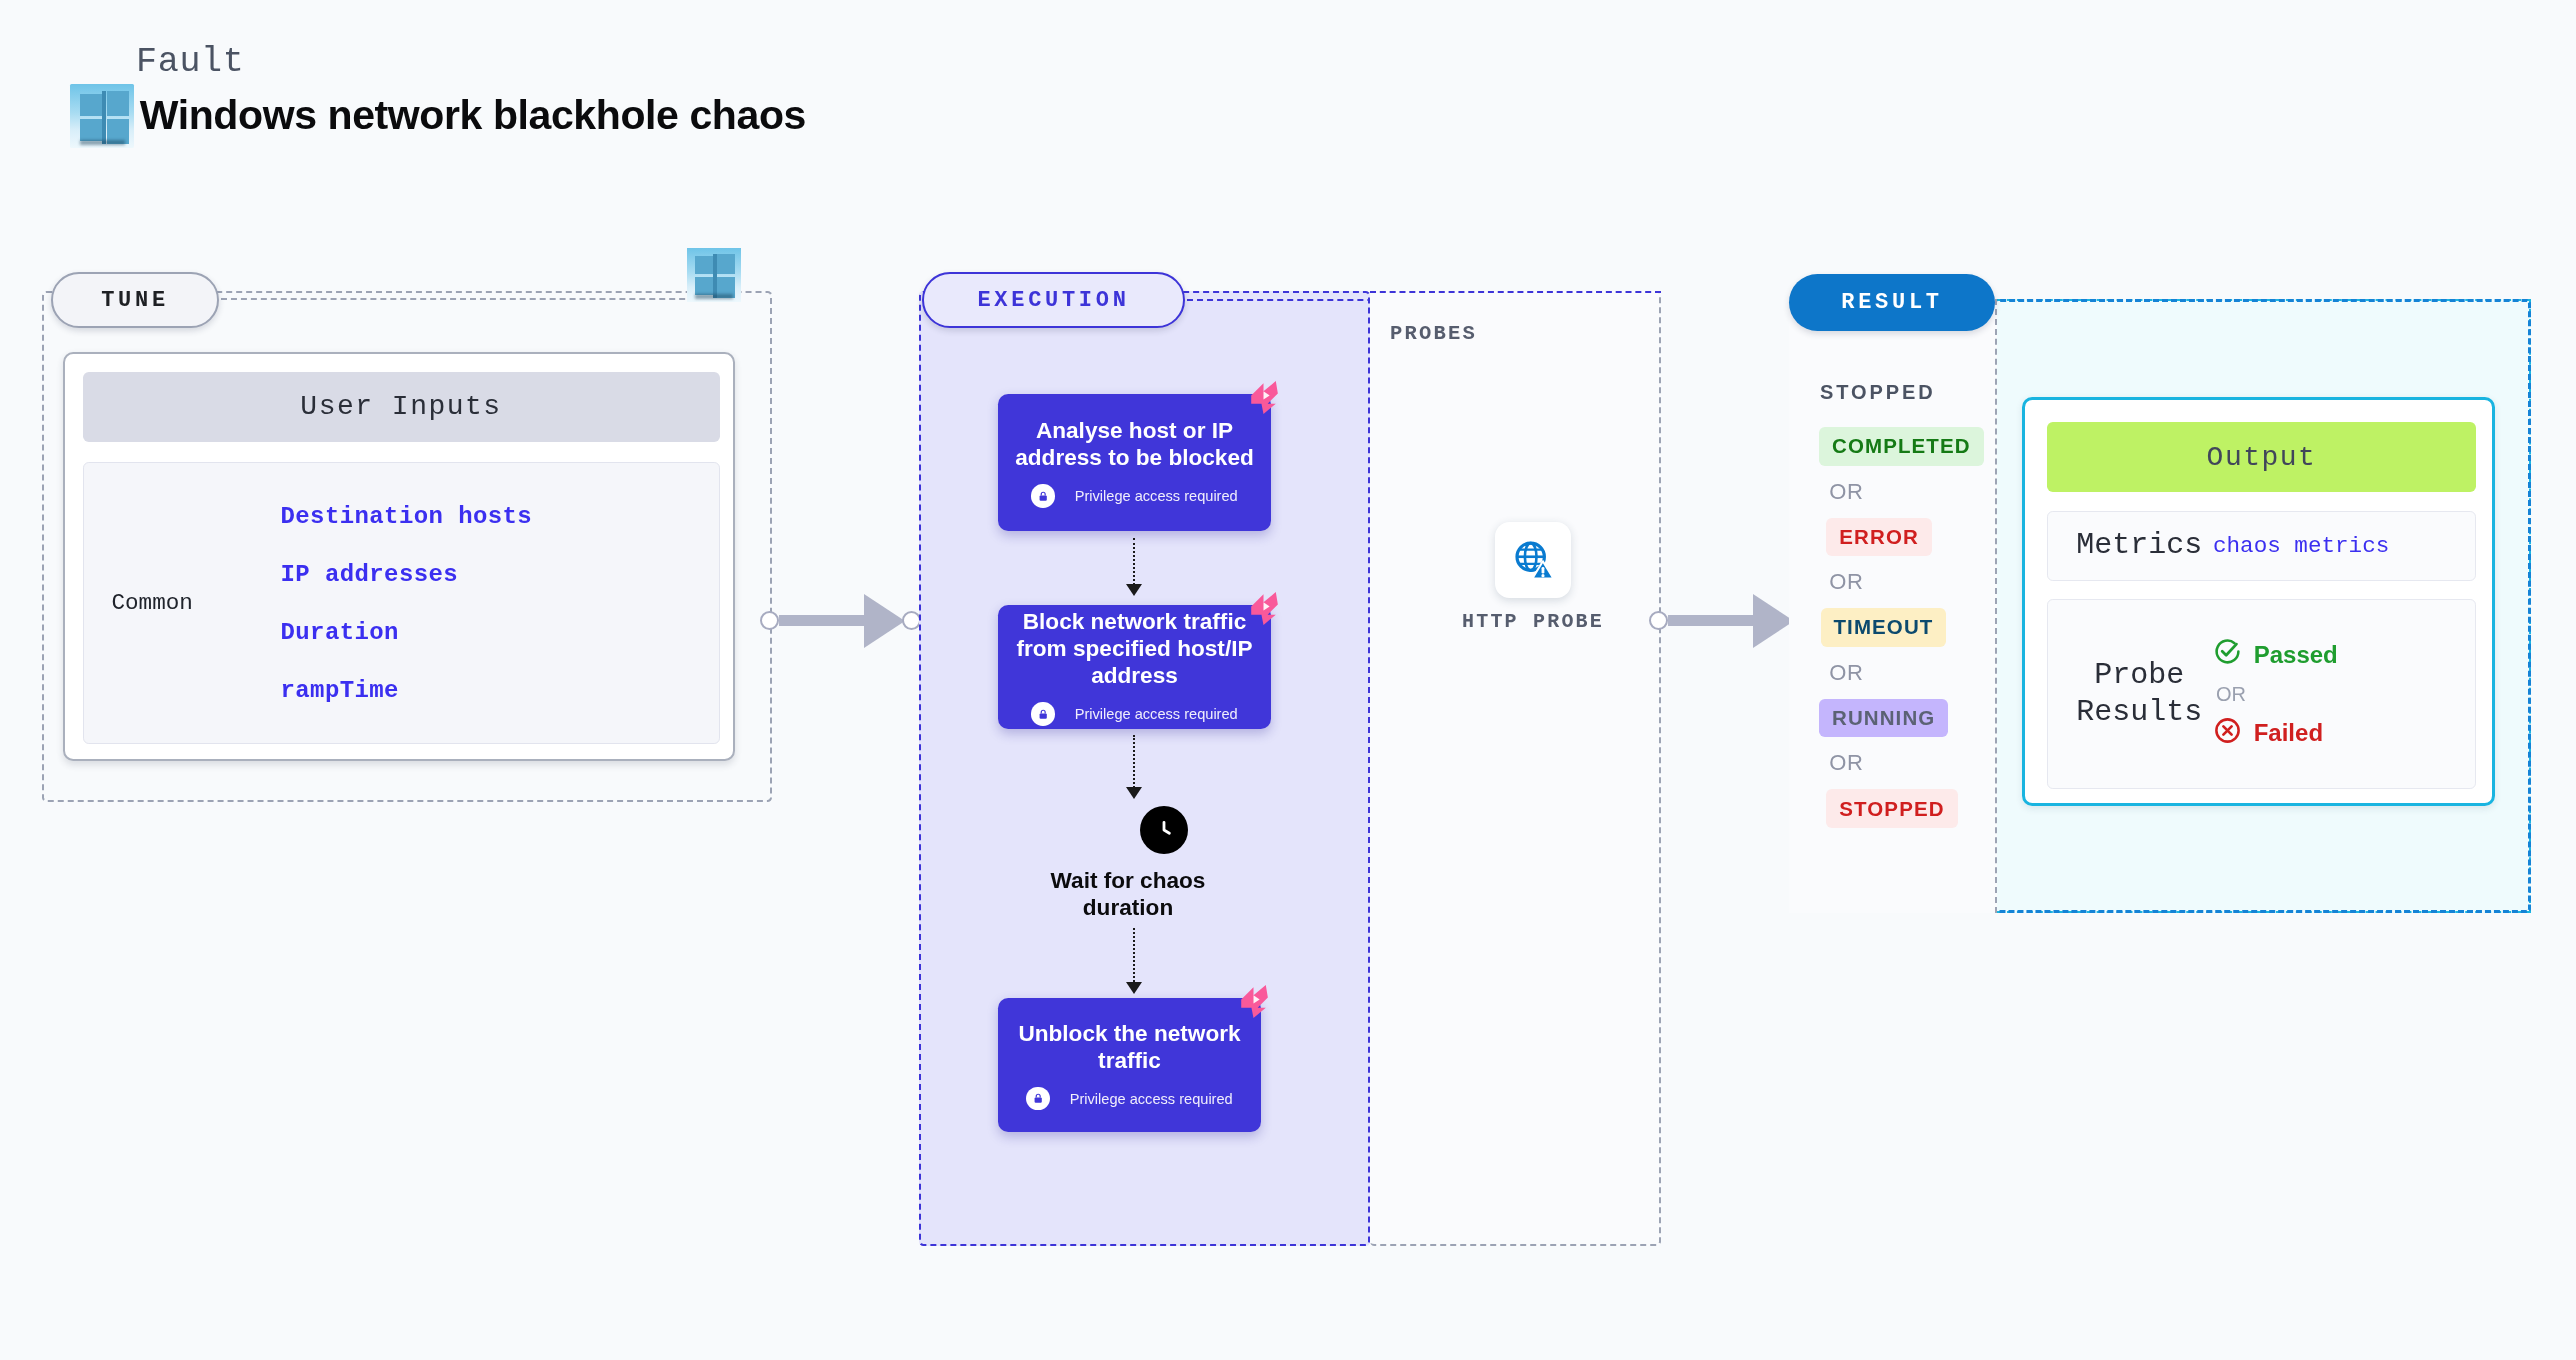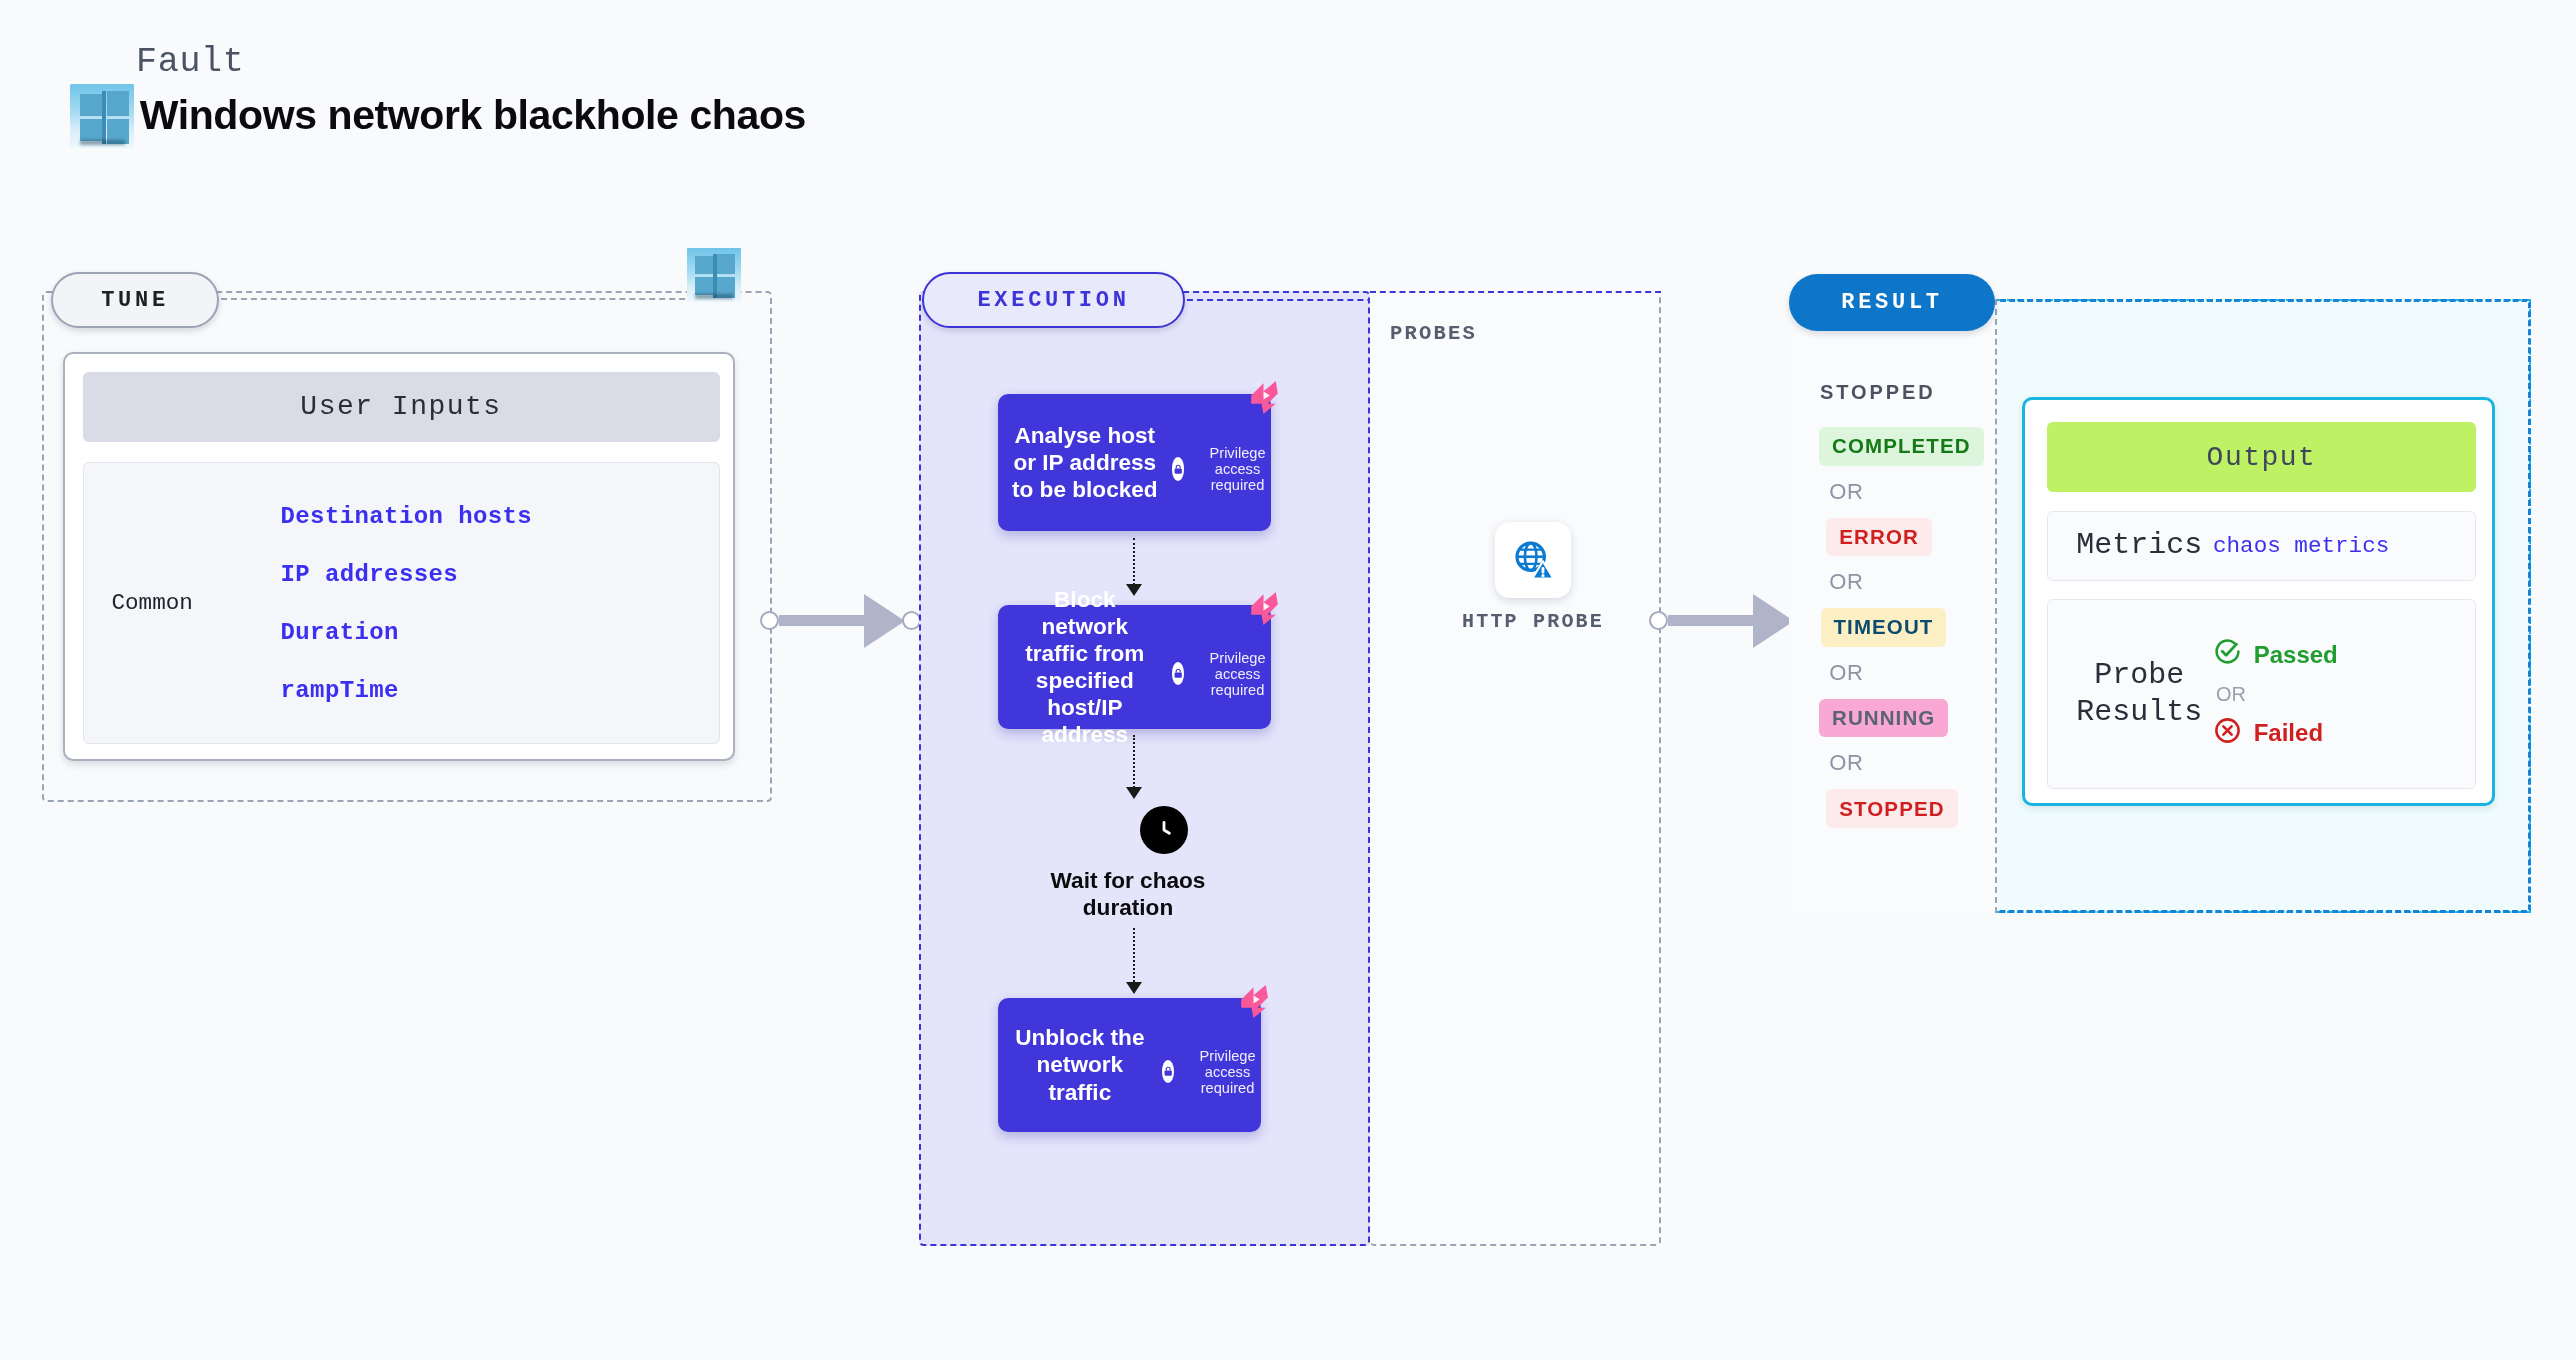--- a/index.html
+++ b/index.html
@@ -211,21 +211,21 @@
   .probe-or {
     font-size: 20px; color: #9aa0af; margin: 10.2px 0 10.2px 2.9px;
     font-family: "Liberation Sans", sans-serif;
   }
 
   
   .flowbox {
     position: absolute; background: #4036d9; border-radius: 10.2px;
     color: #fff; text-align: center;
     box-shadow: 0 4.4px 10.2px rgba(40,30,150,.25);
-    display: flex; flex-direction: row; align-items: center; justify-content: center;
+    display: flex; flex-direction: column; align-items: center; justify-content: center;
   }
   .flowbox .ftext {
     font-size: 22.6px; font-weight: bold; line-height: 1.2; padding: 0 13px;
   }
   .priv-row {
     display: flex; align-items: center; gap: 20px; margin-top: 13px;
   }
   .priv-text { font-size: 14.6px; font-weight: normal; color: #f0eefc; }
   .lock-circle {
     width: 23.4px; height: 23.4px; border-radius: 50%; background: #fff;
@@ -441,21 +441,21 @@
     <div class="status-or">OR</div>
     <div class="status-row indent1">
       <span class="status-badge" id="sb1" style="background: rgb(253, 234, 234); color: rgb(208, 31, 31);">ERROR</span>
     </div>
     <div class="status-or">OR</div>
     <div class="status-row indent2">
       <span class="status-badge" id="sb2" style="background: rgb(253, 239, 196); color: #0c4a6e;">TIMEOUT</span>
     </div>
     <div class="status-or">OR</div>
     <div class="status-row">
-      <span class="status-badge" id="sb3" style="background: #f9a8d4; color: rgb(91, 98, 116);">RUNNING</span>
+      <span class="status-badge" id="sb3" style="background: #c4b5fd; color: rgb(91, 98, 116);">RUNNING</span>
     </div>
     <div class="status-or">OR</div>
     <div class="status-row indent1">
       <span class="status-badge" id="sb4" style="background: rgb(253, 234, 234); color: rgb(208, 31, 31);">STOPPED</span>
     </div>
   </div>
 
   <div id="output-card">
     <div id="output-head">Output</div>
 

